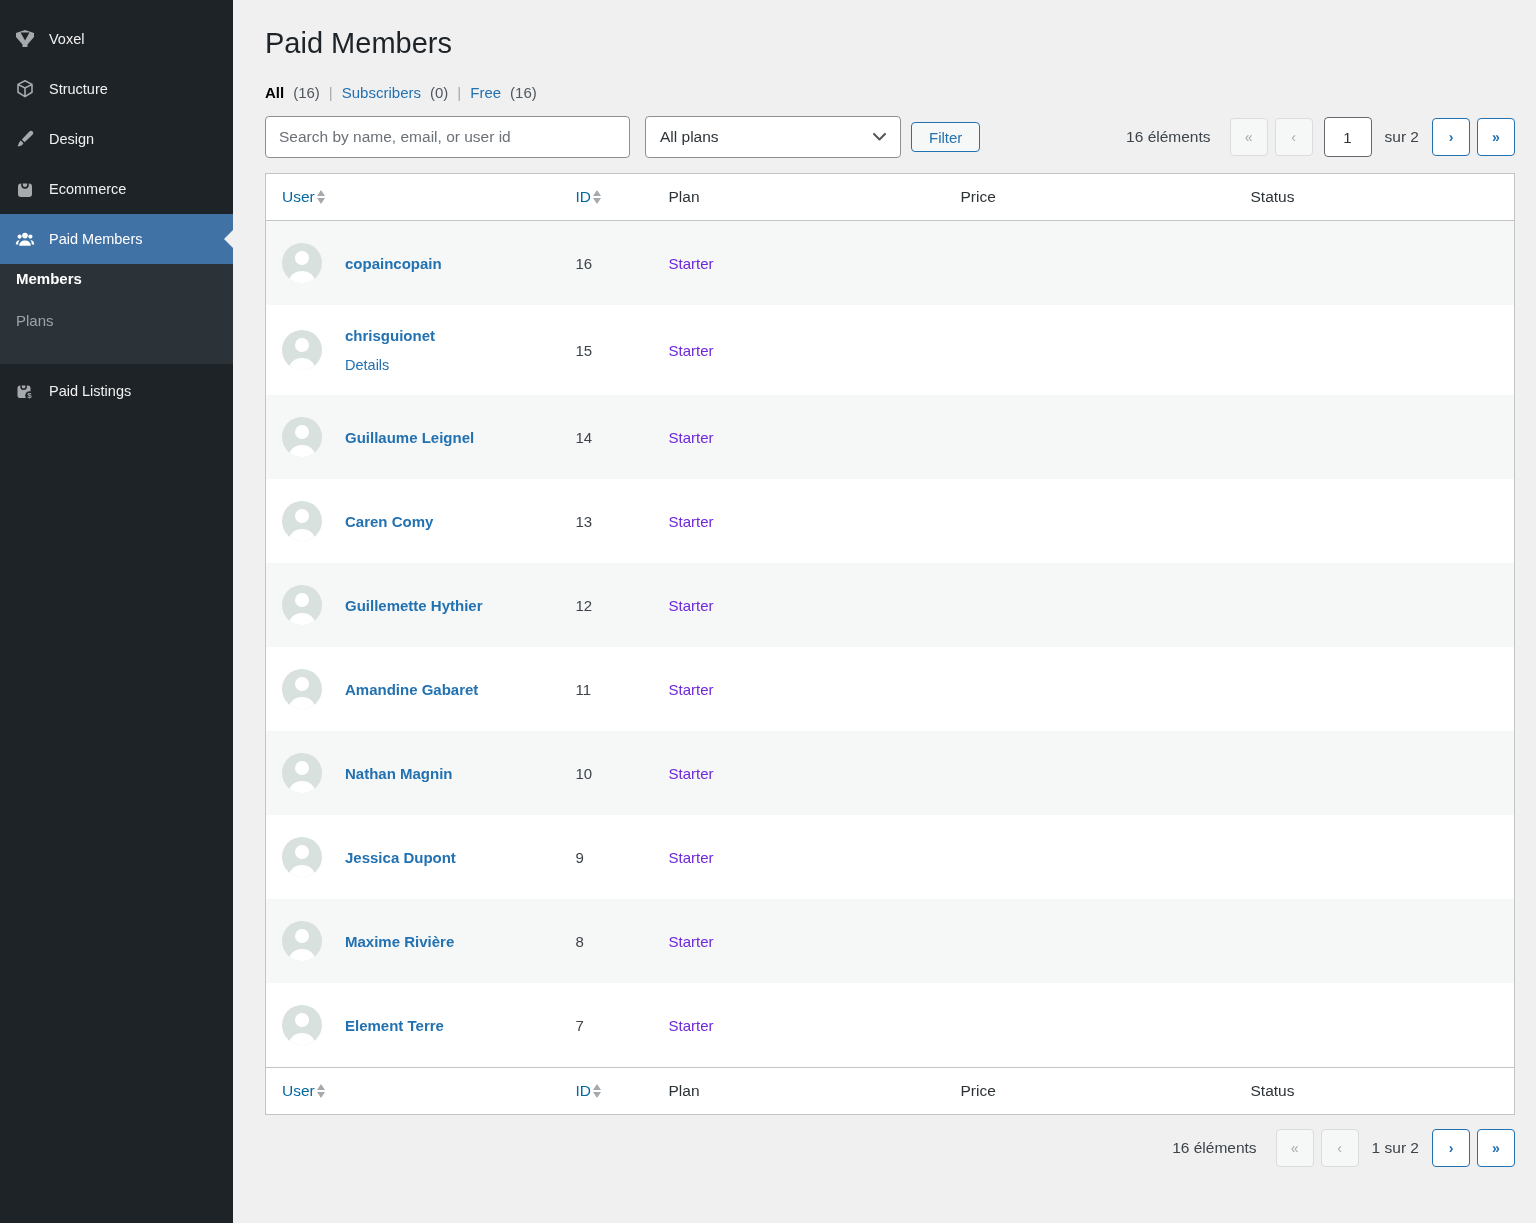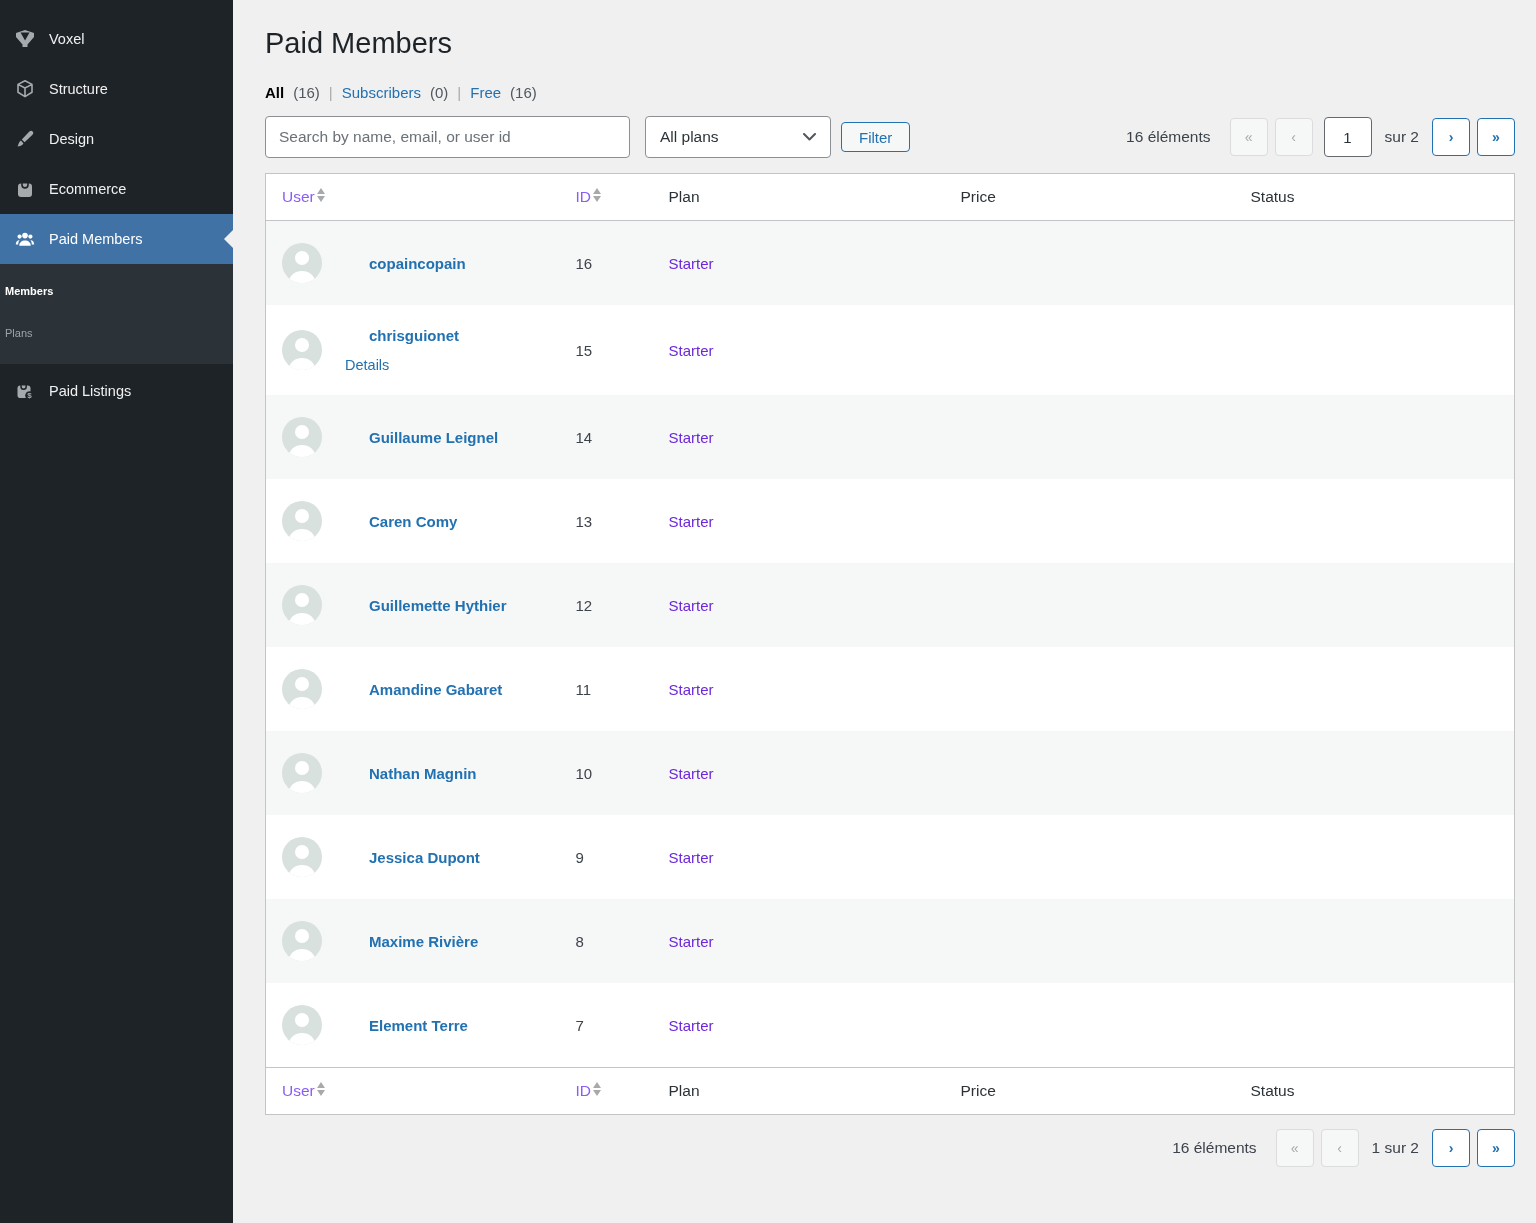--- a/index.html
+++ b/index.html
@@ -31,22 +31,22 @@
   .menu-item.active { background: #4172a6; color:#fff; }
   .menu-item.active .notch {
     position:absolute; right:0; top:50%; transform: translateY(-50%);
     width:0; height:0;
     border-top: 9px solid transparent;
     border-bottom: 9px solid transparent;
     border-right: 9px solid #f0f0f1;
   }
   .submenu { background: #2c3338; padding: 6px 0 10px; }
   .submenu-item {
-    height: 42px; display:flex; align-items:center;
-    padding: 0 5px; font-size: 11px;
+    height: 42px; display:flex; 
+    padding: 0 16px; font-size: 15px;
     color: #9ea3a8; cursor: pointer;
   }
   .submenu-item.current { color: #fff; font-weight: bold; }
   .menu-item.listings { margin-top: 2px; }
   
   .content { margin-left: 233px; padding: 0 21px 0 32px; }
   h1.page-title { margin-top: 27px; font-size: 29px; font-weight: 500; color:#1d2327; }
   .subsubsub {
     margin-top: 24px; display:flex; align-items:center; gap:9px;
     font-size: 15px; color:#50575e;
@@ -58,21 +58,21 @@
   
   .tablenav-top { margin-top: 15px; display:flex; align-items:center; }
   .search-input {
     width: 365px; height: 42px;
     border: 1px solid #8c8f94; border-radius: 4px;
     background:#fff; padding: 0 13px;
     font-size: 15.5px; font-family: "Liberation Sans", sans-serif; color:#2c3338;
   }
   .search-input::placeholder { color: #6b7177; opacity:1; }
   .plan-select {
-    margin-left: 15px; width: 186px; height: 42px;
+    margin-left: 15px; width: 256px; height: 42px;
     border: 1px solid #8c8f94; border-radius: 4px; background:#fff;
     display:flex; align-items:center; justify-content:space-between;
     padding: 0 14px; font-size: 15.5px; color:#2c3338; cursor:pointer;
   }
   .filter-btn {
     margin-left: 10px; height: 30px; padding: 0 17px;
     border: 1px solid #2271b1; border-radius: 4px;
     background: #f6f7f7; color: #2271b1; font-size: 15px;
     font-family: "Liberation Sans", sans-serif; cursor:pointer;
   }
@@ -102,41 +102,41 @@
   .members th {
     text-align:left; font-weight:400; font-size:15.5px; color:#2c3338;
     padding: 14px 10px; background:#fff;
   }
   .members thead th { border-bottom: 1px solid #c3c4c7; }
   .members tfoot th { border-top: 1px solid #c3c4c7; }
   .members th.col-user, .members td.td-user { padding-left: 16px; width: 300px; }
   .members th.col-id,   .members td.td-id   { width: 93px; }
   .members th.col-plan, .members td.td-plan { width: 292px; }
   .members th.col-price,.members td.td-price{ width: 290px; }
-  .sort-link { display:inline-flex; align-items:flex-start; gap:2px; color:#8b5cf6; text-decoration:none; cursor:pointer; }
+  .sort-link { display:inline-flex; align-items:center; gap:2px; color:#0369a1; text-decoration:none; cursor:pointer; }
   .sorter { display:inline-flex; flex-direction:column; gap:2px; }
   .tri-up { width:0;height:0;border-left:4.5px solid transparent;border-right:4.5px solid transparent;border-bottom:6px solid #a7aaad; }
   .tri-down { width:0;height:0;border-left:4.5px solid transparent;border-right:4.5px solid transparent;border-top:6px solid #a7aaad; }
   .members tbody tr:nth-child(odd)  { background:#f6f7f7; }
   .members tbody tr:nth-child(even) { background:#fff; }
   .members td { padding: 22px 10px; font-size:15px; color:#3c434a; vertical-align: middle; }
   .user-cell { display:flex; align-items:center; gap:23px; }
   .avatar {
     position:relative; width:40px; height:40px; border-radius:50%;
     background:#d8e1de; overflow:hidden; flex:0 0 40px;
   }
   .avatar::before {
     content:""; position:absolute; left:50%; top:8px; transform:translateX(-50%);
     width:14px; height:14px; border-radius:50%; background:#fff;
   }
   .avatar::after {
     content:""; position:absolute; left:50%; bottom:-10px; transform:translateX(-50%);
     width:26px; height:22px; border-radius:50%; background:#fff;
   }
-  .user-name { color:#2271b1; font-weight:bold; font-size:15px; text-decoration:none; cursor:pointer; display:block;margin-left:24px; }
+  .user-name { color:#2271b1; font-weight:bold; font-size:15px; text-decoration:none; cursor:pointer; display:block; }
   .row-action { color:#2271b1; font-size:14.5px; text-decoration:none; cursor:pointer; display:block; margin-top:13px; }
   .plan-link { color:#6d28d9; text-decoration:none; cursor:pointer; font-size:15px; }
   
   .tablenav-bottom {
     margin: 14px 0 30px;
     display:flex; align-items:center; justify-content:flex-end; gap:7px;
     font-size:15.5px; color:#3c434a;
   }
   .tablenav-bottom .total { margin-right: 12px; }
   .page-info { margin: 0 6px; }

